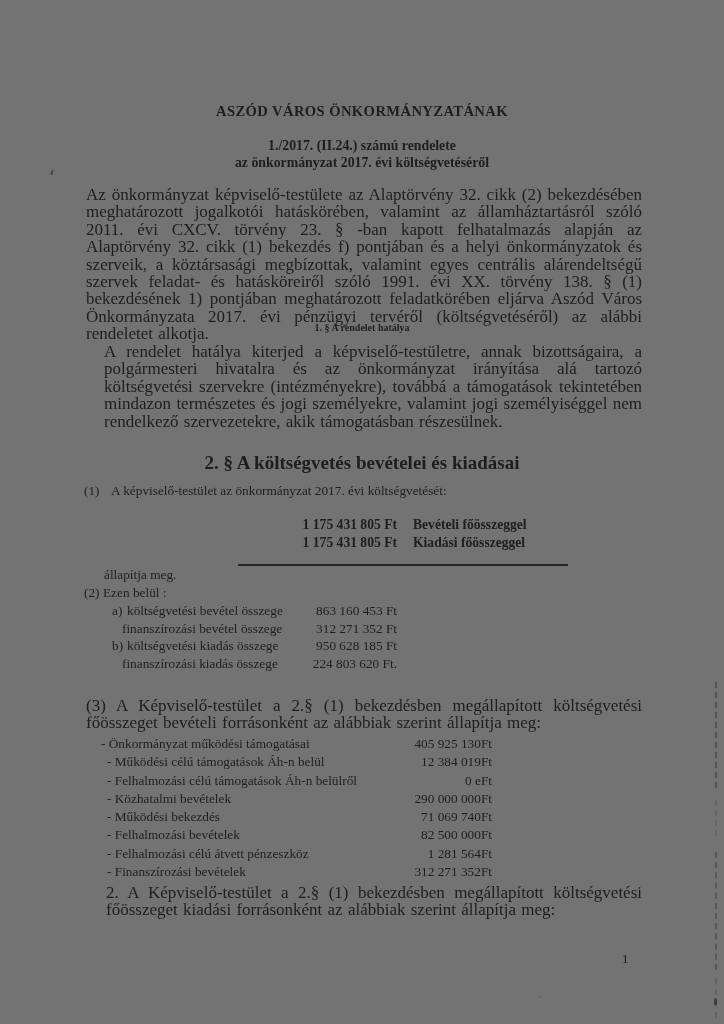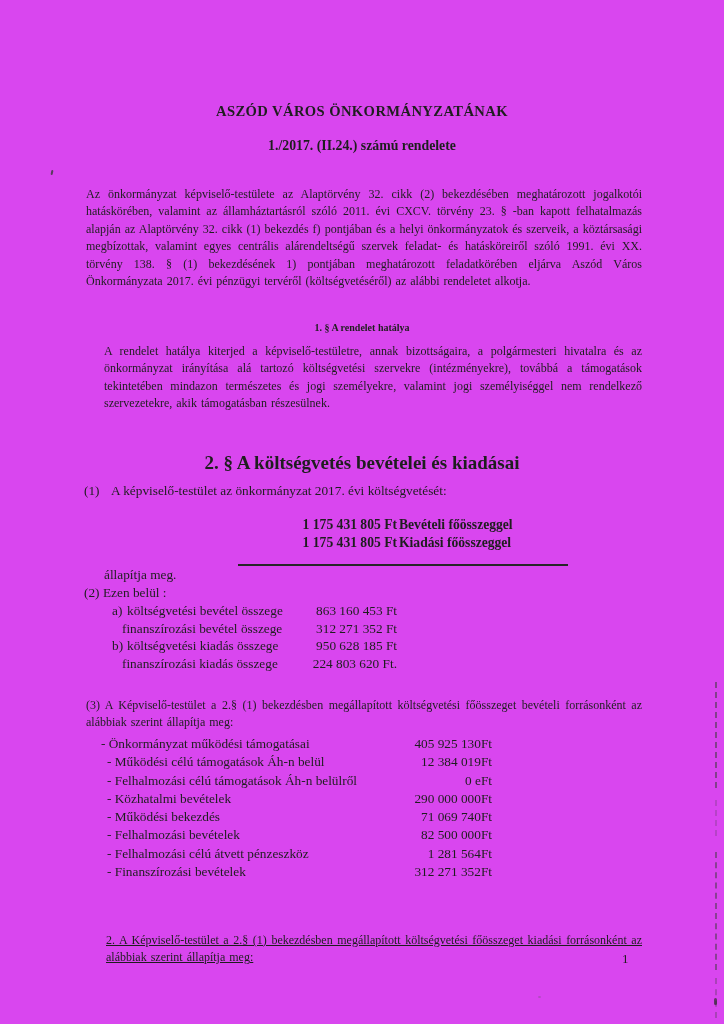--- a/index.html
+++ b/index.html
@@ -1,75 +1,76 @@
 <!DOCTYPE html>
 <html lang="hu"><head>
 <meta charset="utf-8">
 <title>Scanned decree page</title>
 <style>
   html,body { margin:0; padding:0; background:#e8e8e6; }
   .page {
     position:relative;
     width:724px; height:1024px;
     margin:0 auto;
-    background:#d946ef;
+    background:#737373;
     font-family:"Liberation Serif","DejaVu Serif",serif;
     color:#1e1e1e;
     overflow:hidden;
   }
   .abs { position:absolute; }
   .center { left:0; right:0; text-align:center; }
   .bold { font-weight:bold; }
   .doc-title { top:103px; font-size:14.6px; letter-spacing:.4px; }
   .doc-subtitle { top:137px; font-size:13.8px; line-height:17.2px; }
-  .body-text { font-size:12px; line-height:17.4px; text-align:justify; word-spacing:1px; }
+  .body-text { font-size:17px; line-height:17.4px; text-align:justify; word-spacing:1px; }
   .preamble { top:186px; left:86px; width:556px; }
   .s1-heading { top:322px; font-size:10px; }
   .s1-body { top:343px; left:104px; width:538px; }
   .s2-heading { top:452px; font-size:19px; }
   .p1 { top:483px; left:84px; font-size:13.3px; display:flex; }
   .p1 .marker { width:27px; flex:none; }
   .totals { top:516px; left:238px; width:330px; border-bottom:2px solid #262626; padding-bottom:12px; }
   .tot-row { display:flex; font-size:13.6px; line-height:18px; font-weight:bold; white-space:nowrap; }
   .tot-amount { width:159px; text-align:right; flex:none; }
-  .tot-label { margin-left:2px;text-align:right; }
+  .tot-label { margin-left:16px;text-align:right; }
   .allapitja { top:567px; left:104px; font-size:13.3px; }
   .p2 { top:585px; left:84px; font-size:13.3px; display:flex; }
   .p2 .marker { width:19px; flex:none; }
   .breakdown { top:602px; left:112px; width:285px; font-size:13.3px; }
   .bk-row { display:flex; line-height:17.6px; white-space:nowrap; }
   .bk-prefix { width:15px; flex:none; }
   .bk-row:nth-child(2) .bk-prefix, .bk-row:nth-child(4) .bk-prefix { width:10px; }
   .bk-value { margin-left:auto; }
   .p3 { top:697px; left:86px; width:556px; }
   .revenue { top:735px; left:101px; width:391px; font-size:13.3px; }
   .rev-row { display:flex; line-height:18.3px; white-space:nowrap; }
   .rev-row + .rev-row { padding-left:6px;align-items:flex-end; }
   .rev-value { margin-left:auto; }
-  .closing { top:932px; left:106px; width:536px;text-decoration:underline; }
+  .closing { top:884px; left:106px; width:536px; }
   .page-number { top:951px; left:622px; font-size:13px; }
   
   .speck-a { top:170px; left:51px; width:2px; height:5px; background:#3a3a3a; border-radius:1px; transform:rotate(12deg); opacity:.8; }
   .dash-seg { left:715px; width:0; border-left:2px dashed #3c3c3c; }
   .dash-1 { top:682px; height:106px; opacity:.55; }
   .dash-2 { top:800px; height:36px; opacity:.22; }
   .dash-3 { top:852px; height:118px; opacity:.5; }
   .dash-4 { top:978px; height:40px; opacity:.3; }
   .blob { top:998px; left:714px; width:3px; height:7px; background:#2c2c2c; border-radius:2px; opacity:.7; }
   .speck-b { top:996px; left:538px; width:3px; height:2px; background:#555; border-radius:50%; opacity:.3; }
 </style>
 </head>
 <body>
 
 <div class="page">
 
   <div class="abs center bold doc-title">ASZÓD VÁROS ÖNKORMÁNYZATÁNAK</div>
 
   <div class="abs center bold doc-subtitle">
     <div>1./2017. (II.24.) számú rendelete</div>
+    <div>az önkormányzat 2017. évi költségvetéséről</div>
   </div>
 
   <div class="abs body-text preamble">Az önkormányzat képviselő-testülete az Alaptörvény 32. cikk (2) bekezdésében meghatározott jogalkotói hatáskörében, valamint az államháztartásról szóló 2011. évi CXCV. törvény 23. § -ban kapott felhatalmazás alapján az Alaptörvény 32. cikk (1) bekezdés f) pontjában és a helyi önkormányzatok és szerveik, a köztársasági megbízottak, valamint egyes centrális alárendeltségű szervek feladat- és hatásköreiről szóló 1991. évi XX. törvény 138. § (1) bekezdésének 1) pontjában meghatározott feladatkörében eljárva Aszód Város Önkormányzata 2017. évi pénzügyi tervéről (költségvetéséről) az alábbi rendeletet alkotja.</div>
 
   <div class="abs center bold s1-heading">1. § A rendelet hatálya</div>
 
   <div class="abs body-text s1-body">A rendelet hatálya kiterjed a képviselő-testületre, annak bizottságaira, a polgármesteri hivatalra és az önkormányzat irányítása alá tartozó költségvetési szervekre (intézményekre), továbbá a támogatások tekintetében mindazon természetes és jogi személyekre, valamint jogi személyiséggel nem rendelkező szervezetekre, akik támogatásban részesülnek.</div>
 
   <div class="abs center bold s2-heading">2. § A költségvetés bevételei és kiadásai</div>
 

